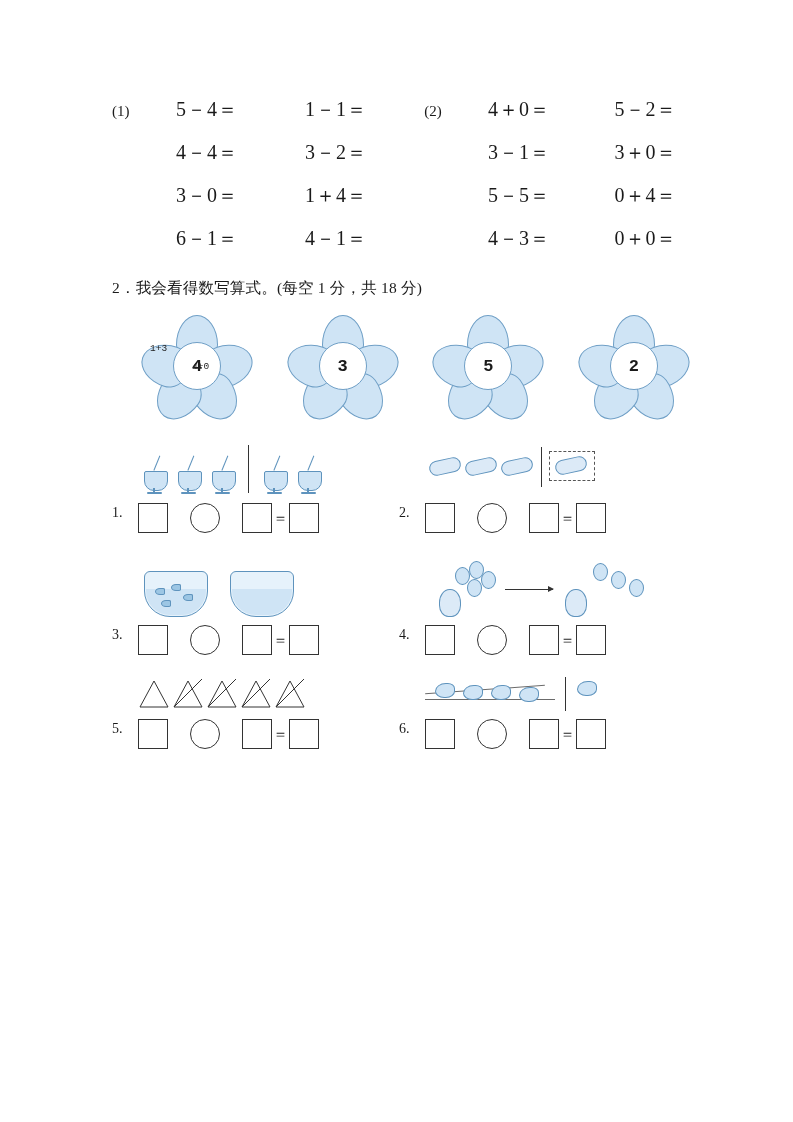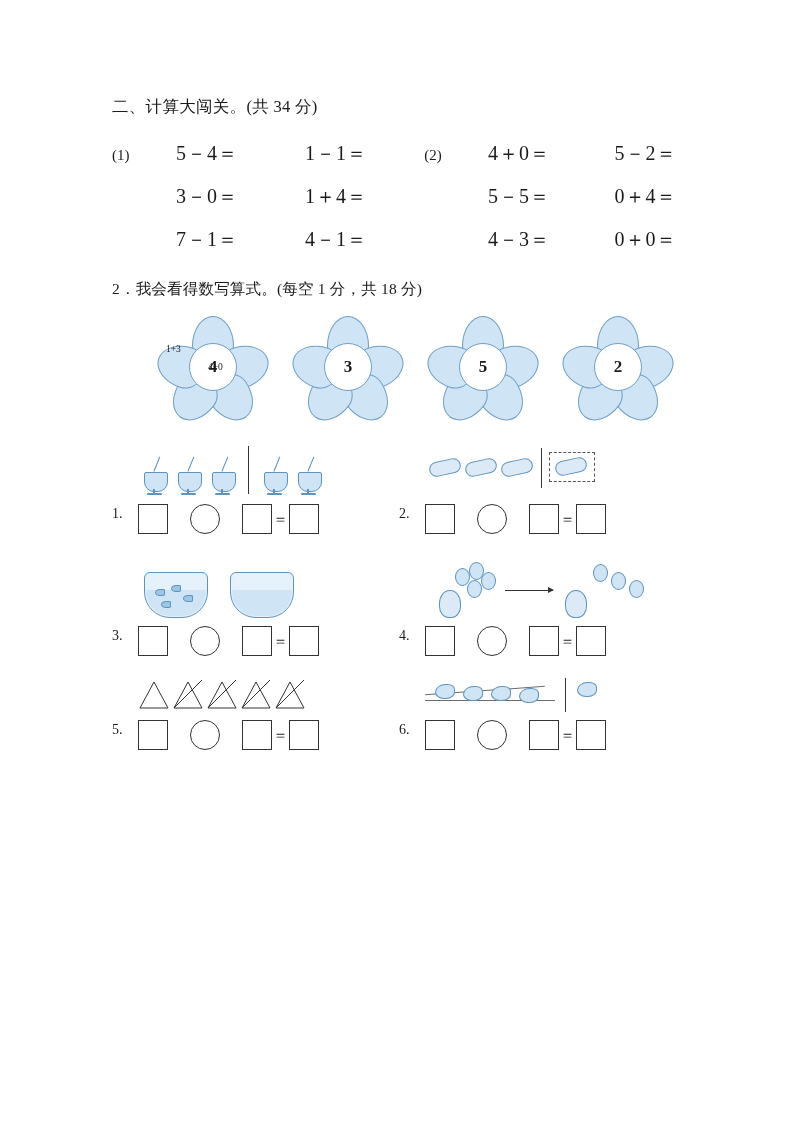--- a/index.html
+++ b/index.html
@@ -59,23 +59,24 @@
     white-space: nowrap;
     margin-left: 45px;
   }
   .col1 { width: 116px; }
   .col2 { width: 164px; }
   .col3 { width: 112px; }
   .col4 { width: 100px; }
   
   .flower-row {
     display: flex;
-    justify-content: center;
+    justify-content: space-between;
     gap: 27px;
     margin: 10px 0 30px 30px;
+    font-family: Liberation Mono, monospace;
   }
   .flower {
     position: relative;
     width: 108px;
     height: 98px;
   }
   .petal {
     position: absolute;
     width: 40px;
     height: 46px;
@@ -274,43 +275,50 @@
     height: 1px;
     background: #6b6b6b;
   }
 </style>
 </head>
 <body>
 
 <div class="page">
   <div class="content">
 
-    <div class="section-title">二、计算大闯关。(共 34 分)</div>
 
 
     <div class="calc-block">
       <div class="calc-row">
         <span class="tag">(1)</span>
         <span class="eq col1">5－4＝</span>
         <span class="eq col2">1－1＝</span>
         <span class="tag">(2)</span>
         <span class="eq col3">4＋0＝</span>
         <span class="eq col4">5－2＝</span>
       </div>
       <div class="calc-row">
         <span class="tag"></span>
+        <span class="eq col1">4－4＝</span>
+        <span class="eq col2">3－2＝</span>
+        <span class="tag"></span>
+        <span class="eq col3">3－1＝</span>
+        <span class="eq col4">3＋0＝</span>
+      </div>
+      <div class="calc-row">
+        <span class="tag"></span>
         <span class="eq col1">3－0＝</span>
         <span class="eq col2">1＋4＝</span>
         <span class="tag"></span>
         <span class="eq col3">5－5＝</span>
         <span class="eq col4">0＋4＝</span>
       </div>
       <div class="calc-row">
         <span class="tag"></span>
-        <span class="eq col1">7－1＝</span>
+        <span class="eq col1">6－1＝</span>
         <span class="eq col2">4－1＝</span>
         <span class="tag"></span>
         <span class="eq col3">4－3＝</span>
         <span class="eq col4">0＋0＝</span>
       </div>
     </div>
 
     <div class="prob-head">2．我会看得数写算式。(每空 1 分，共 18 分)</div>
 
     <div class="flower-row">

